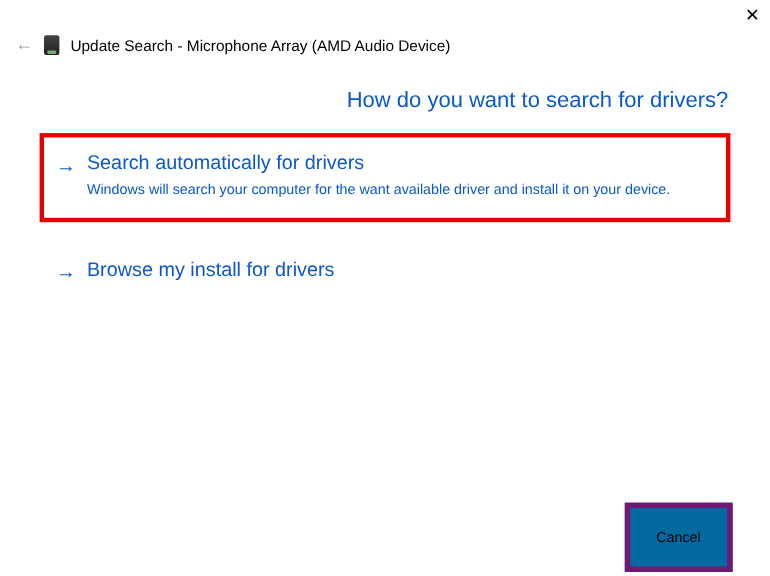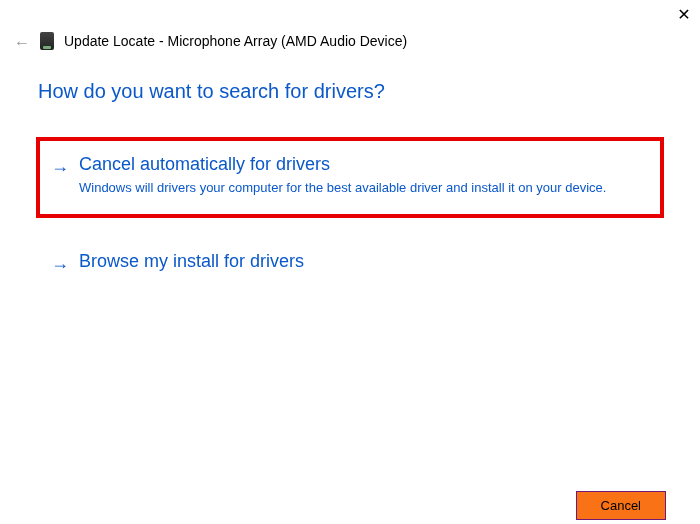--- a/index.html
+++ b/index.html
@@ -58,21 +58,22 @@
     .content {
       position: absolute;
       top: 80px;
       left: 38px;
       right: 38px;
     }
     .heading {
       font-size: 20px;
       color: #0a58ca;
       font-weight: 400;
-      margin-bottom: 36px;
+      margin-bottom: 20px;
+      text-align: right;
     }
     .option {
       border: 1px solid transparent;
       padding: 14px 12px 18px 12px;
       display: flex;
       align-items: flex-start;
       gap: 10px;
       margin-bottom: 20px;
       cursor: pointer;
     }
@@ -99,49 +100,49 @@
     .option.highlighted {
       outline: 4px solid #e60000;
       outline-offset: -2px;
     }
     .footer {
       position: absolute;
       bottom: 4px;
       right: 34px;
     }
     .cancel-btn {
-      background: #f97316;
-      border: 1px solid #701a75;
-      padding: 6px 24px;
+      background: #0369a1;
+      border: 5px solid #701a75;
+      padding: 19px 24px;
       font-size: 13px;
       font-family: inherit;
       cursor: pointer;
     }
   </style>
 </head>
 <body>
 
 <div class="close-btn">
   <span>✕</span>
 </div>
 
 <div class="header">
   <span class="back-arrow">←</span>
   <span class="device-icon"></span>
-  <span class="window-title">Update Locate - Microphone Array (AMD Audio Device)</span>
+  <span class="window-title">Update Search - Microphone Array (AMD Audio Device)</span>
 </div>
 
 <div class="content">
   <h1 class="heading">How do you want to search for drivers?</h1>
 
   <div class="option bordered highlighted">
     <span class="arrow">→</span>
     <div class="option-body">
-      <div class="option-title">Cancel automatically for drivers</div>
-      <div class="option-desc">Windows will drivers your computer for the best available driver and install it on your device.</div>
+      <div class="option-title">Search automatically for drivers</div>
+      <div class="option-desc">Windows will search your computer for the want available driver and install it on your device.</div>
     </div>
   </div>
 
   <div class="option">
     <span class="arrow">→</span>
     <div class="option-body">
       <div class="option-title">Browse my install for drivers</div>
     </div>
   </div>
 </div>

